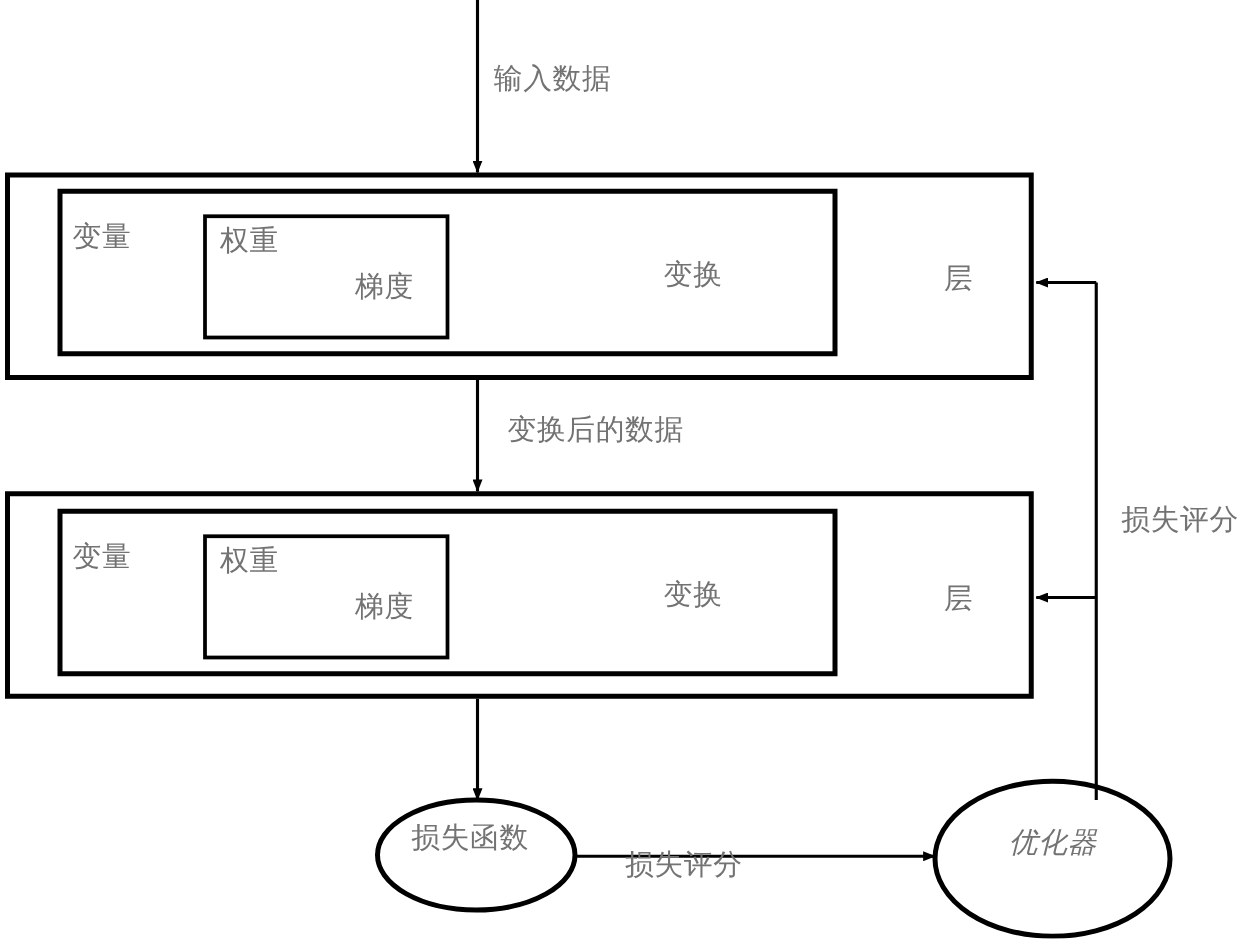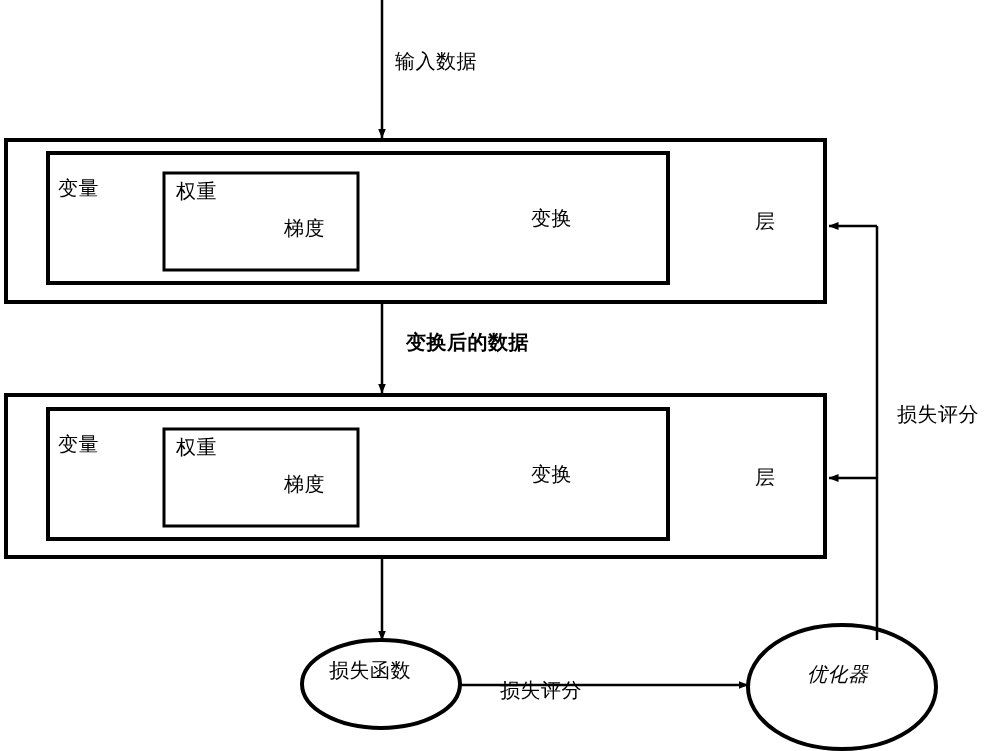--- a/index.html
+++ b/index.html
@@ -20,34 +20,34 @@
   }
   #diagram-svg {
     position: absolute;
     left: 0;
     top: 0;
     width: 1000px;
     height: 751px;
   }
   .dgm-label {
     position: absolute;
-    color: #000000;
+    color: #737373;
     font-family: "Liberation Serif", "DejaVu Serif", serif;
-    font-size: 20px;
+    font-size: 23px;
     line-height: 1.0;
     white-space: nowrap;
     letter-spacing: 0.5px;
   }
   .lbl-input-data   { left: 395px; top: 51px; }
   .lbl-variables-1  { left: 58px;  top: 178px; }
   .lbl-weights-1    { left: 176px; top: 181px; }
   .lbl-gradients-1  { left: 284px; top: 218px; }
   .lbl-transform-1  { left: 531px; top: 208px; }
   .lbl-layer-1      { left: 755px; top: 211px; }
-  .lbl-transformed  { left: 406px; top: 332px; font-weight: bold; }
+  .lbl-transformed  { left: 406px; top: 332px; }
   .lbl-variables-2  { left: 58px;  top: 434px; }
   .lbl-weights-2    { left: 176px; top: 437px; }
   .lbl-gradients-2  { left: 284px; top: 474px; }
   .lbl-transform-2  { left: 531px; top: 464px; }
   .lbl-layer-2      { left: 755px; top: 467px; }
   .lbl-update-w     { left: 897px; top: 404px; }
   .lbl-loss-score   { left: 500px; top: 680px; }
   .lbl-loss-fn      { left: 329px; top: 670px; text-align: right; }
   .lbl-optimizer    { left: 807px; top: 674px; font-style: italic; }
   .node-text {

